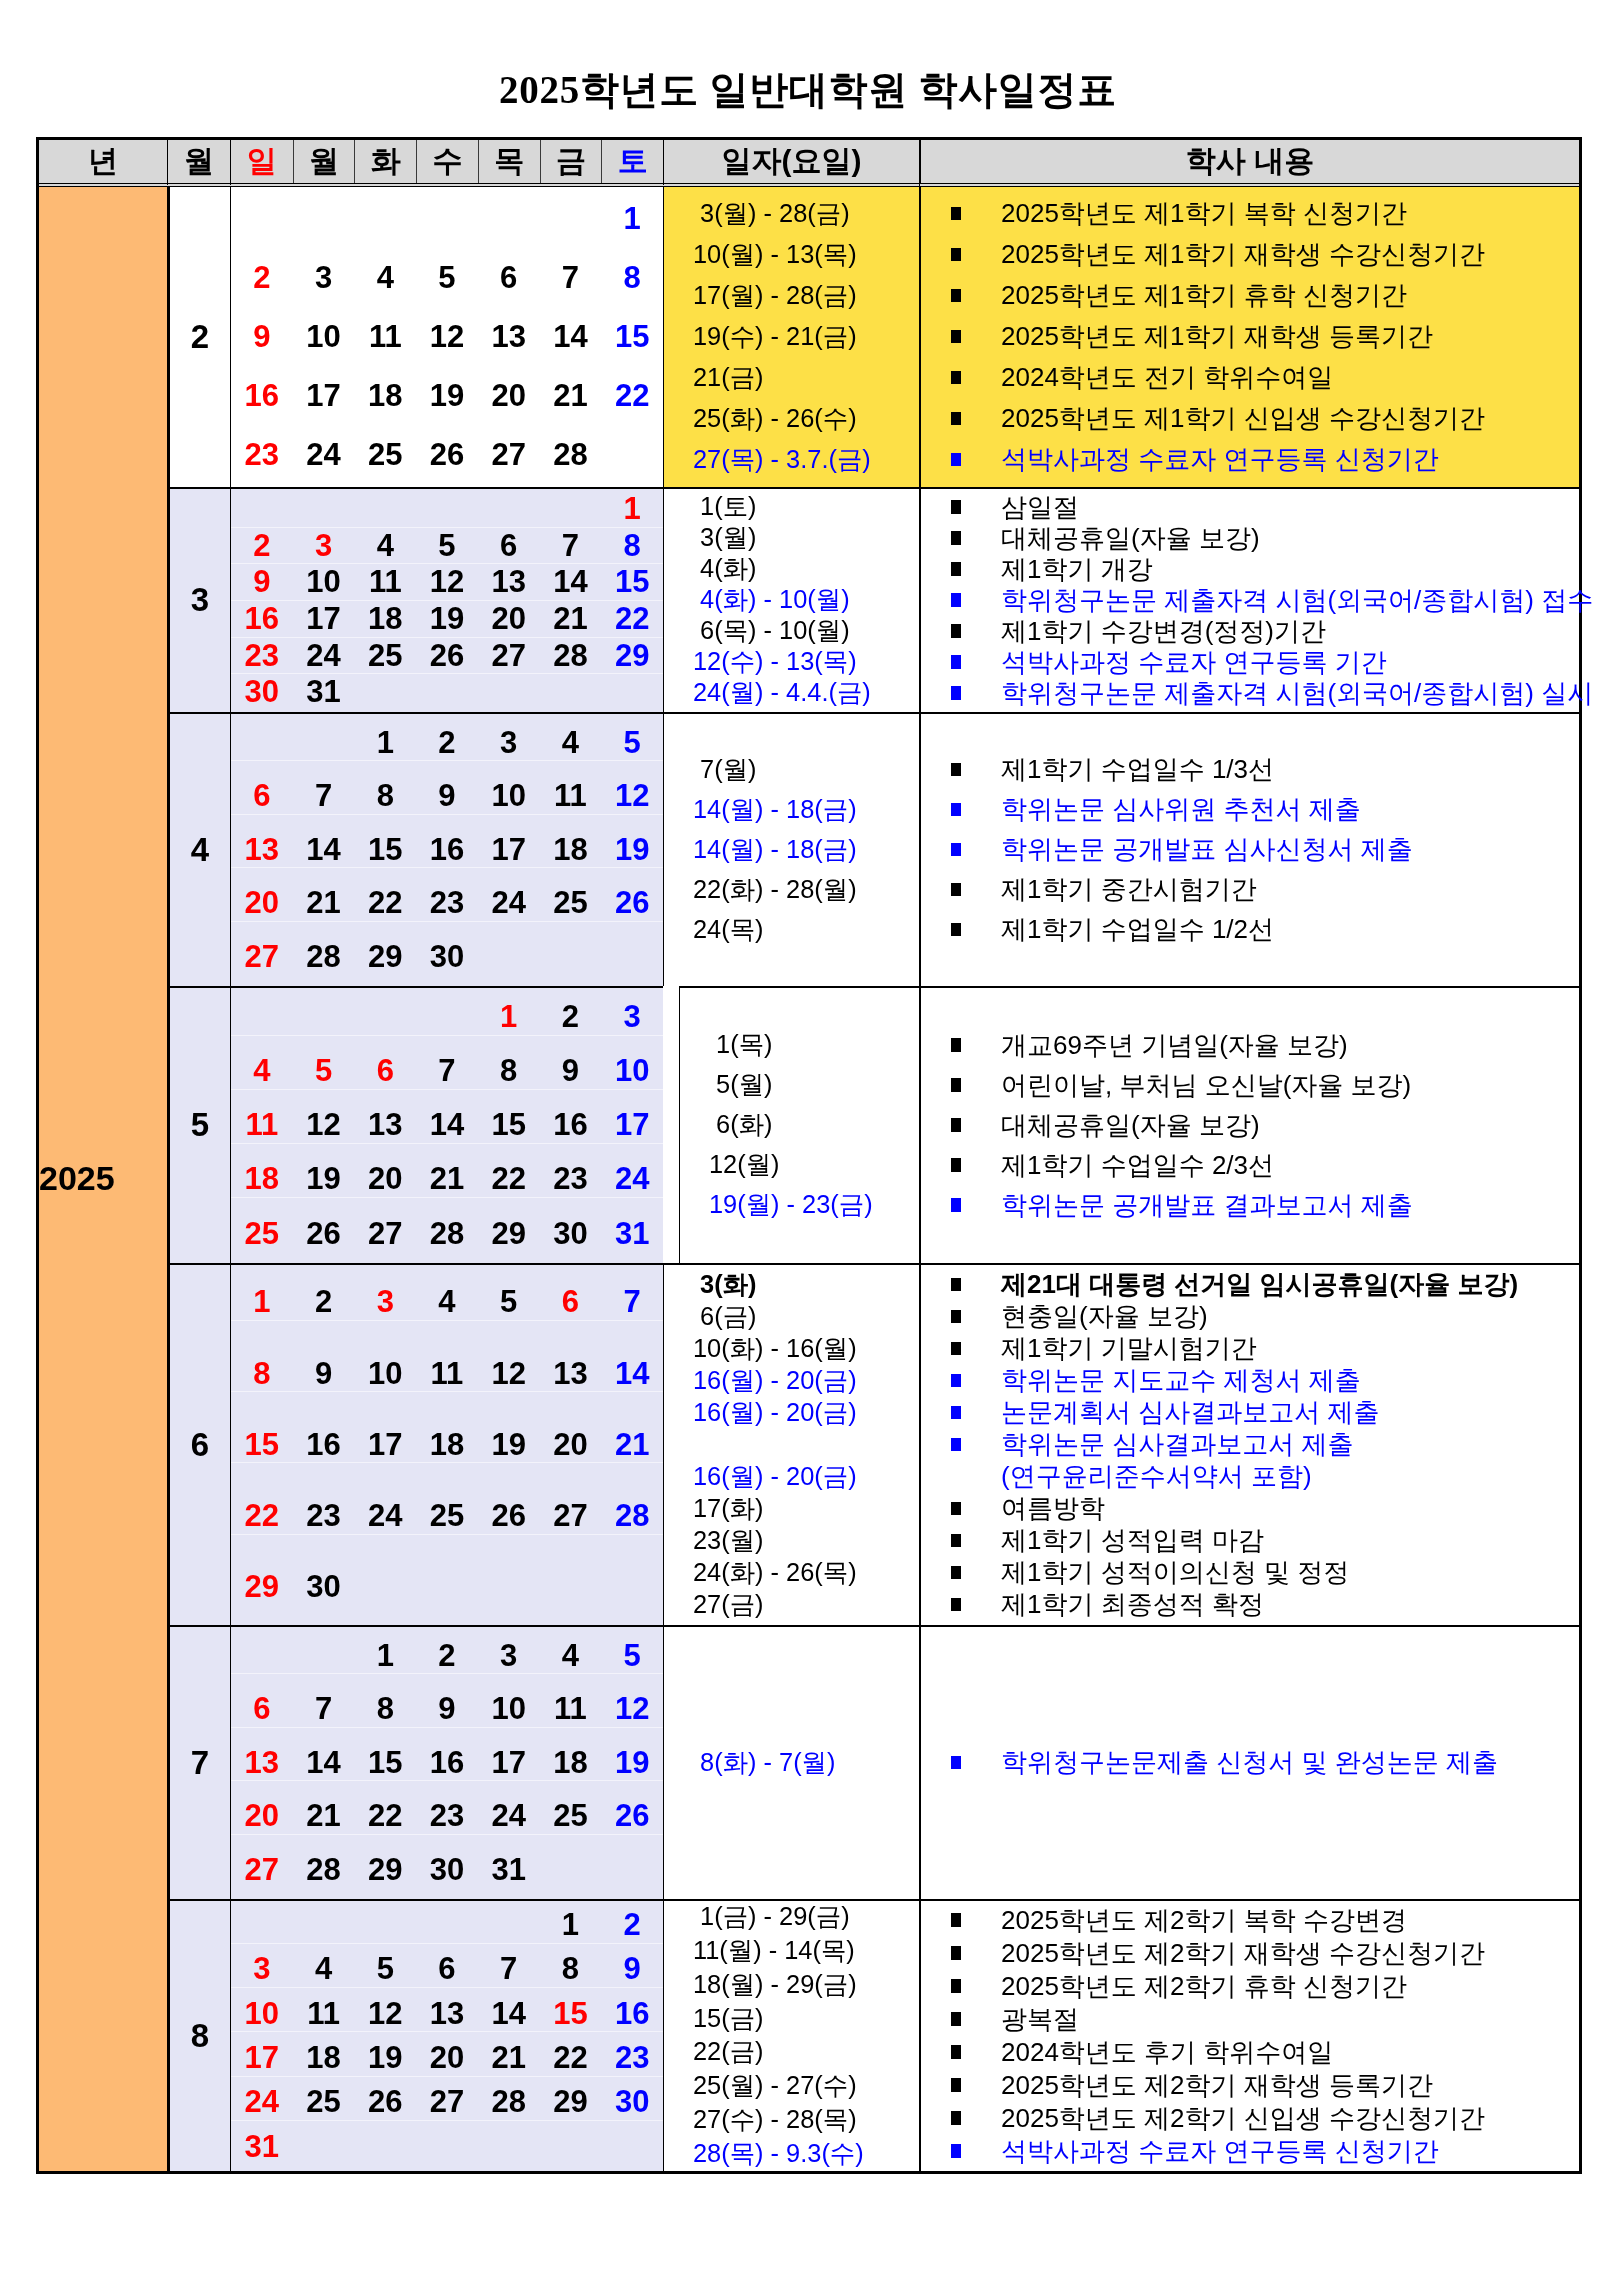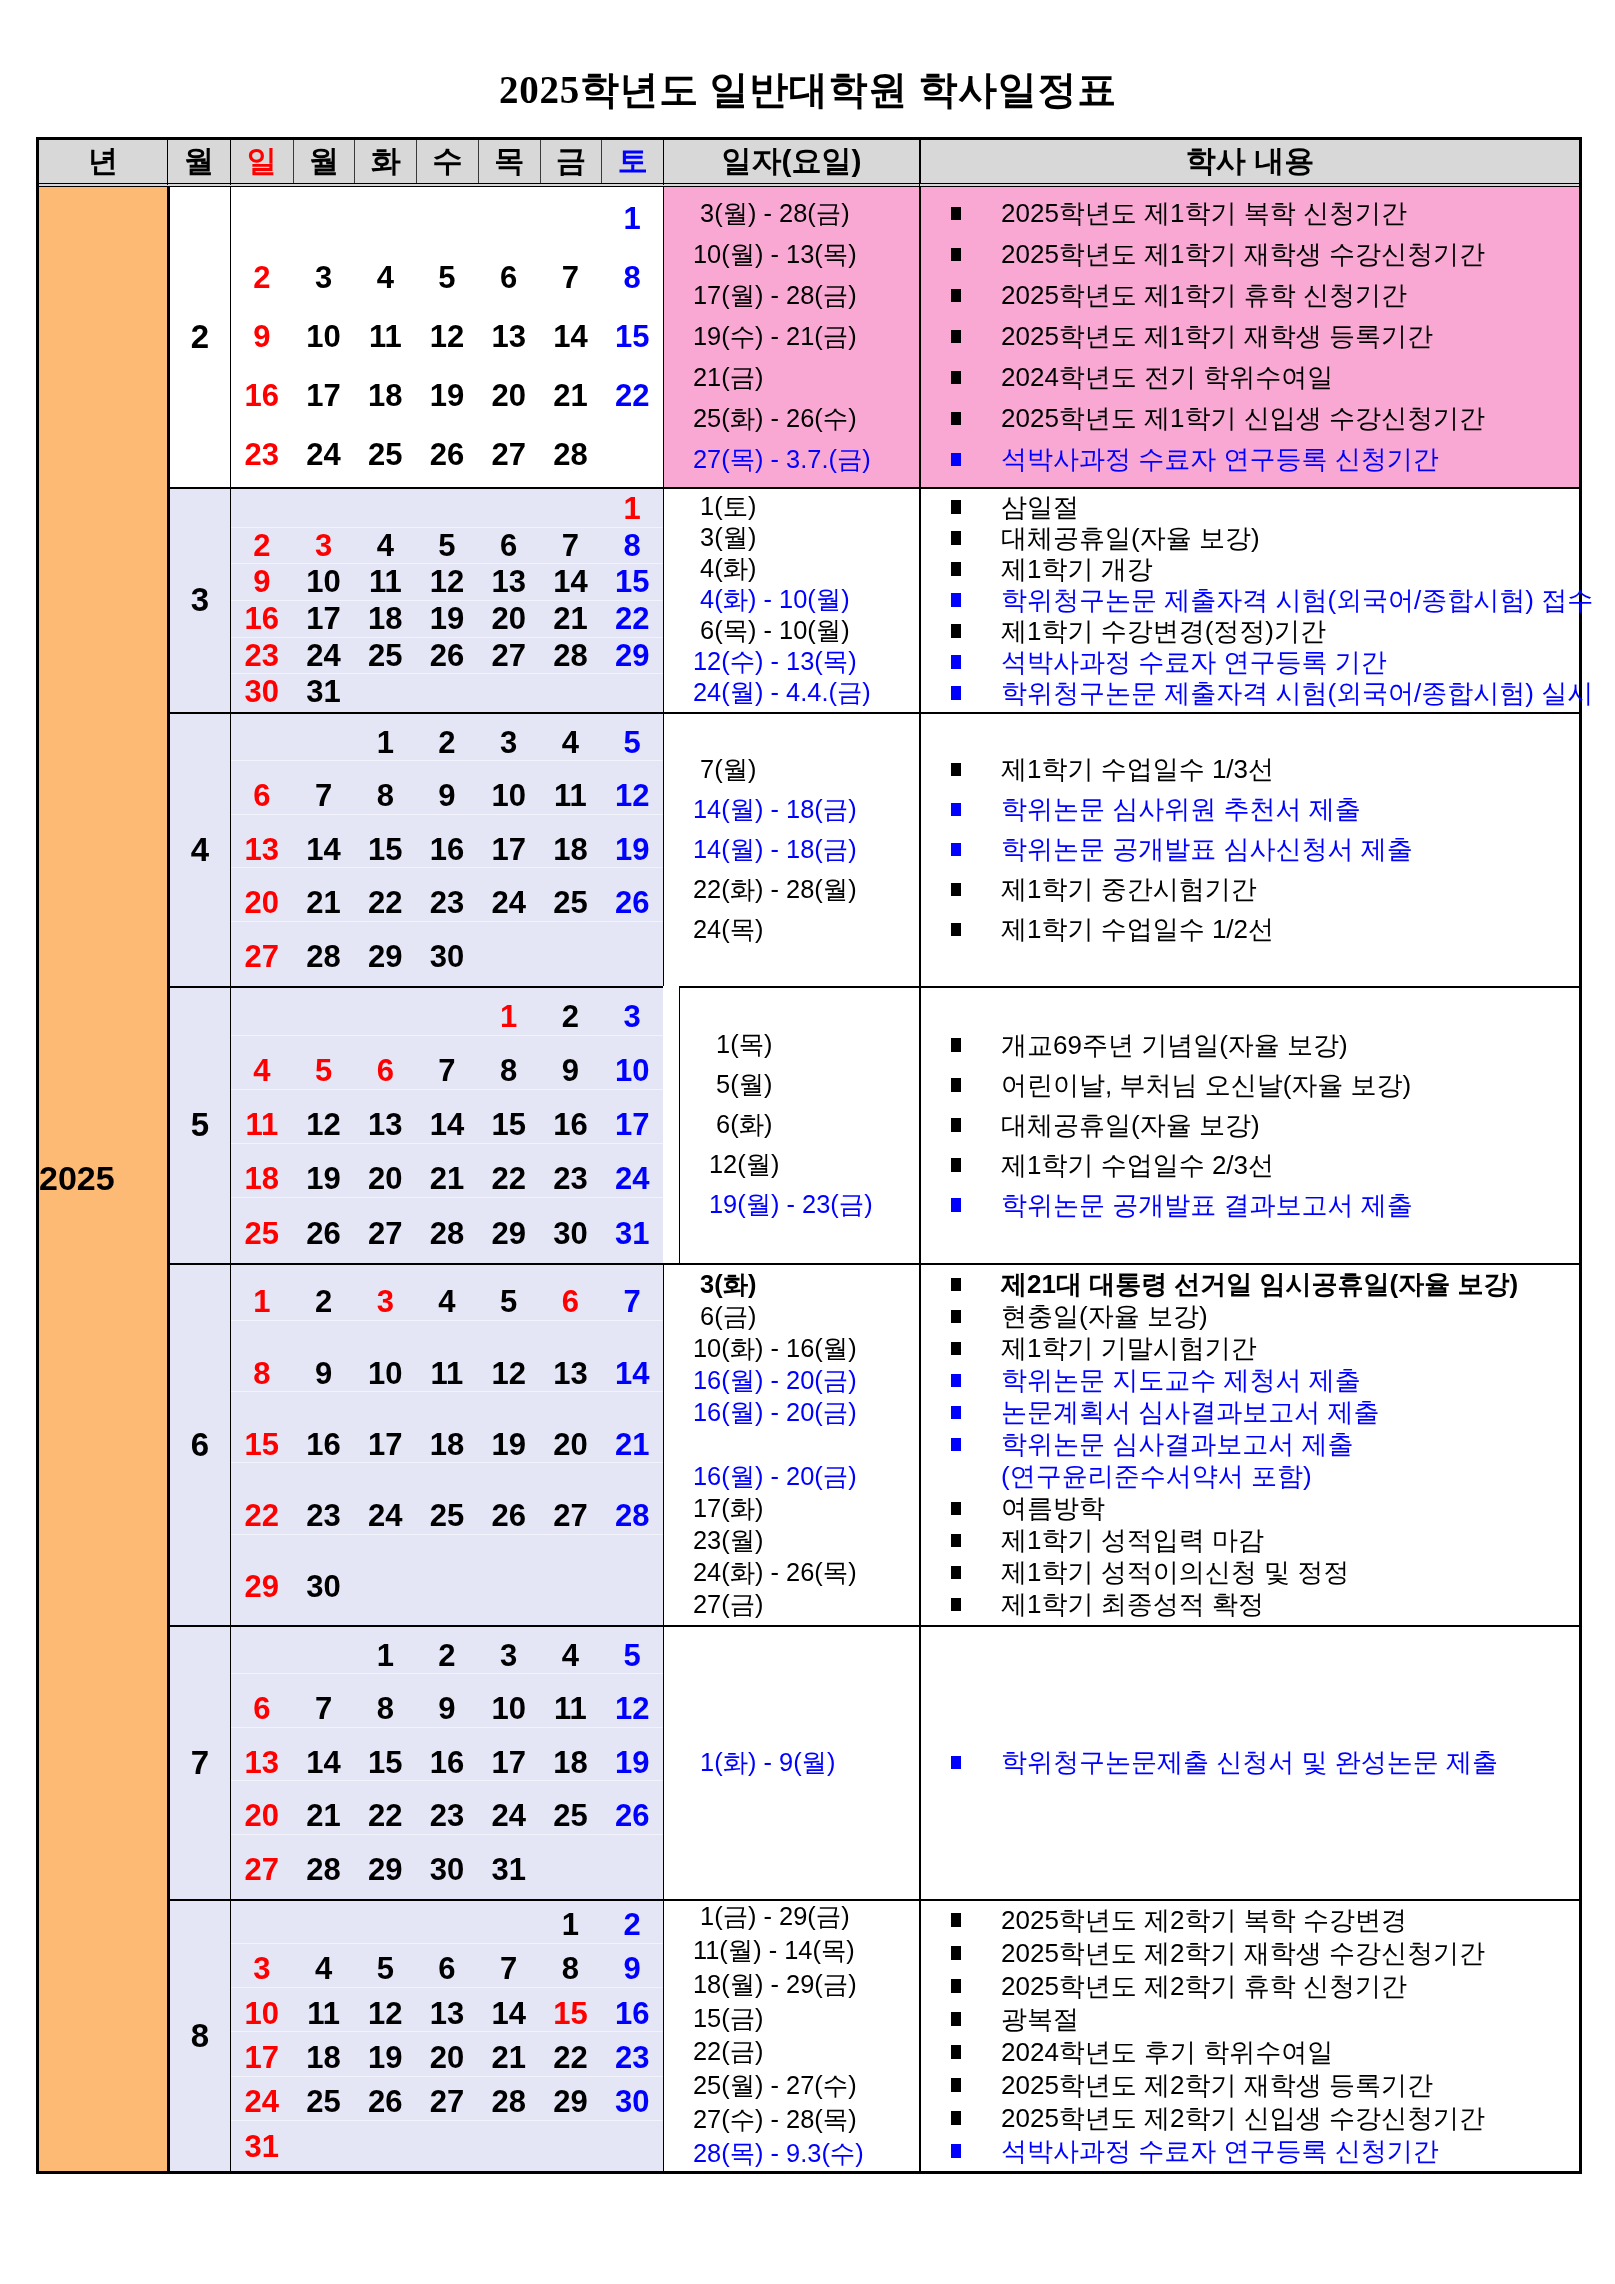--- a/index.html
+++ b/index.html
@@ -38,21 +38,21 @@
   
   .calcell{display:flex;flex-direction:column;justify-content:space-around;padding:2.6px 0;}
   .week{display:grid;grid-template-columns:repeat(7,1fr);}
   .lav .week:not(:last-child){border-bottom:0.7px solid rgba(255,255,255,0.55);}
   .day{text-align:center;font-weight:bold;font-size:31px;line-height:1.15;}
   .day.k{color:#000;}
   .day.r{color:#ff0000;}
   .day.b{color:#0000ff;}
   .bg-lav{background:#e4e5f5;}
   .bg-white{background:#ffffff;}
-  .bg-yellow{background:#f9a8d4;}
+  .bg-yellow{background:#fde047;}
   
   .datecell{display:flex;flex-direction:column;justify-content:center;padding-left:29px;}
   .dline{display:flex;align-items:center;white-space:pre;font-size:25.4px;color:#000;}
   
   .contcell{display:flex;flex-direction:column;justify-content:center;padding-left:30px;}
   .eline{display:flex;align-items:center;font-size:26px;color:#000;}
   .bullet{width:50px;flex:none;display:flex;align-items:center;}
   .bullet.show::before{content:"";width:9.8px;height:13.7px;background:currentColor;display:block;}
   .txt{white-space:pre;}
   .blue{color:#0000ff;}
@@ -584,21 +584,21 @@
           <div class="day r">27</div>
           <div class="day k">28</div>
           <div class="day k">29</div>
           <div class="day k">30</div>
           <div class="day k">31</div>
           <div class="day"></div>
           <div class="day"></div>
         </div>
       </div>
       <div class="cell datecell c4 mm7 mtop" style="grid-area: 7 / 4;">
-        <div class="dline blue"> 1(화) - 9(월)</div>
+        <div class="dline blue"> 8(화) - 7(월)</div>
       </div>
       <div class="cell contcell c5 mm7 mtop" style="grid-area: 7 / 5;">
         <div class="eline blue">
           <span class="bullet show"></span>
           <span class="txt">학위청구논문제출 신청서 및 완성논문 제출</span>
         </div>
       </div>
       <div class="cell mcell bg-lav mtop" style="grid-area: 8 / 2;">8</div>
       <div class="cell calcell c3 bg-lav lav mtop" style="grid-area: 8 / 3;">
         <div class="week">

